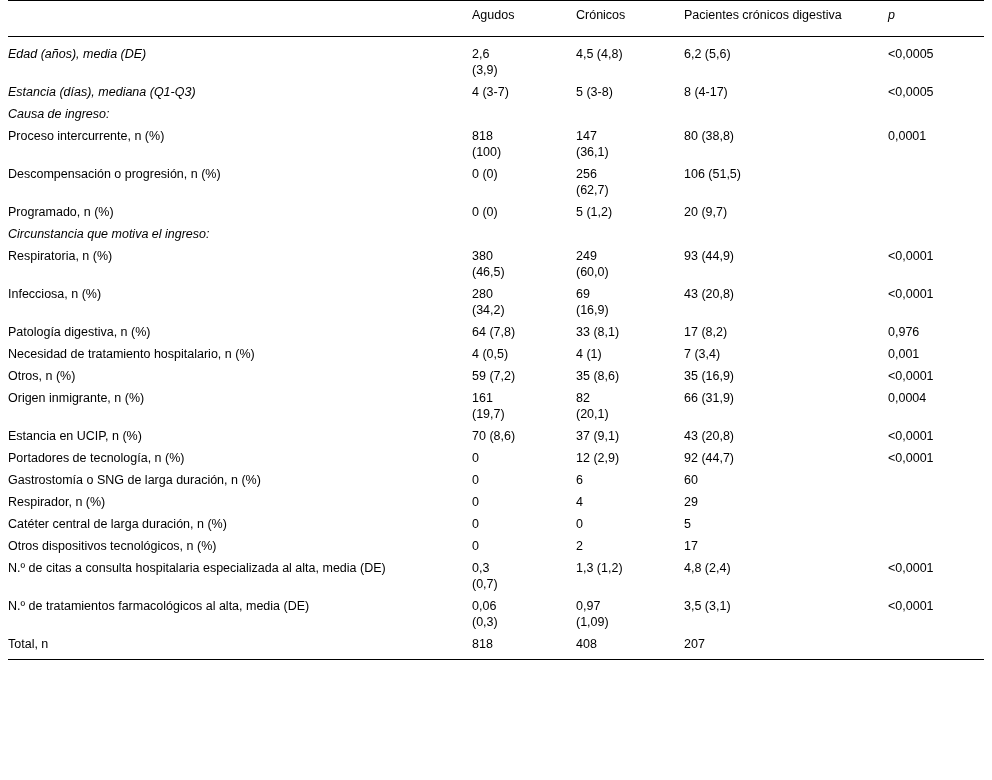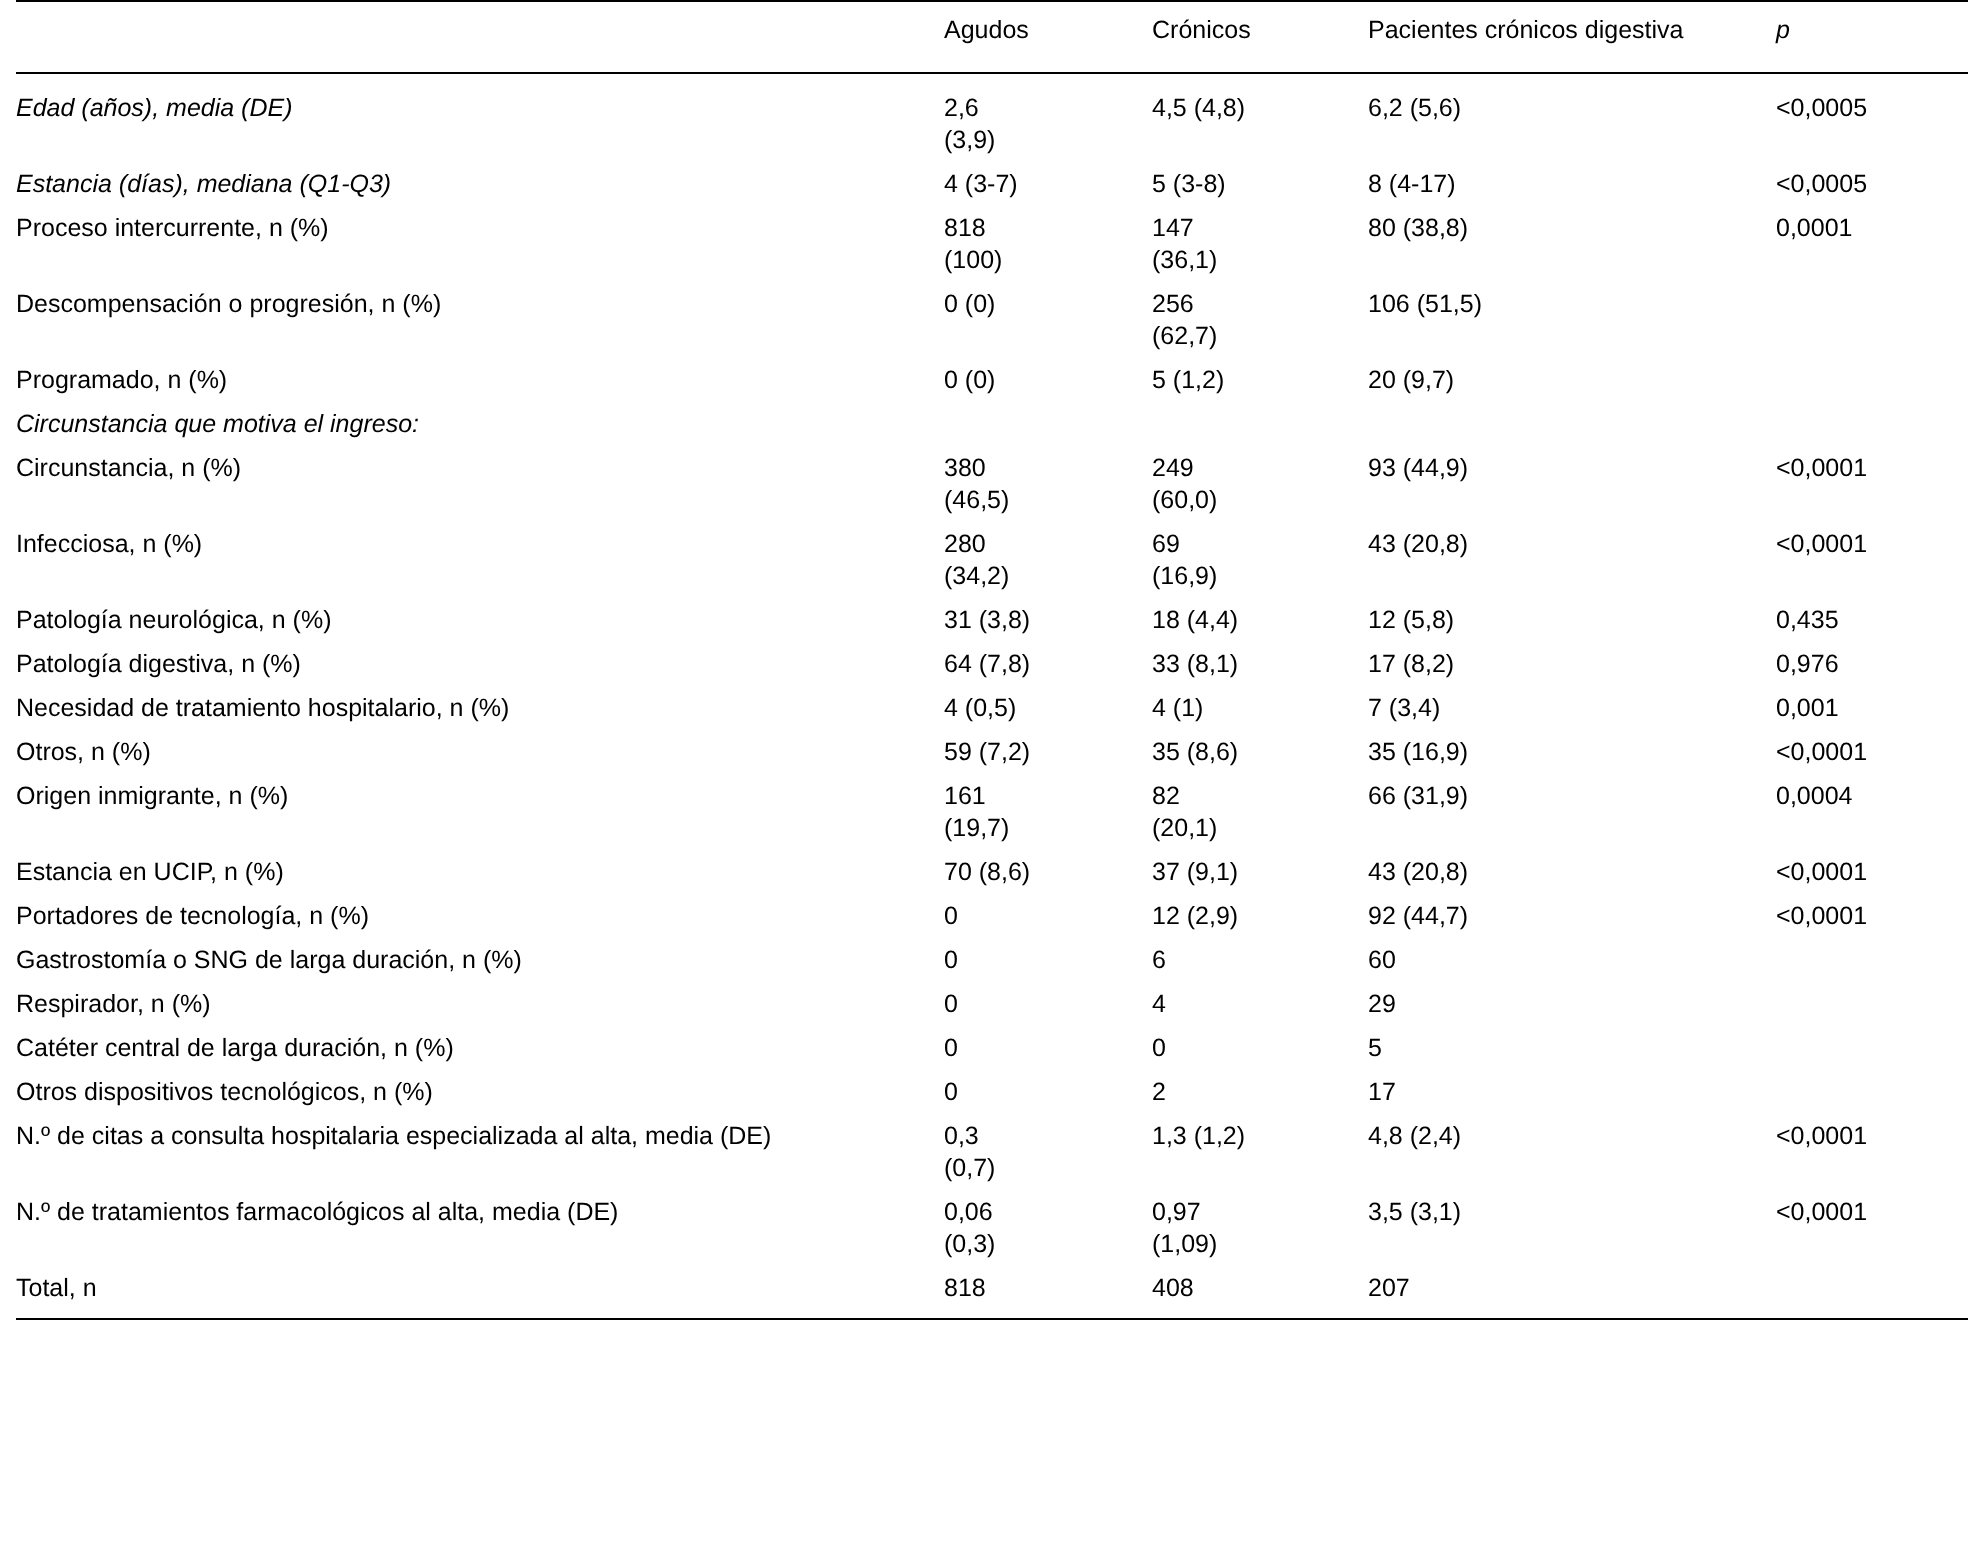--- a/index.html
+++ b/index.html
@@ -90,20 +90,27 @@
           <td>&lt;0,0005</td>
         </tr>
         <tr>
           <td class="italic">Estancia (días), mediana (Q1-Q3)</td>
           <td>4 (3-7)</td>
           <td>5 (3-8)</td>
           <td>8 (4-17)</td>
           <td>&lt;0,0005</td>
         </tr>
         <tr>
+          <td class="italic">Causa de ingreso:</td>
+          <td></td>
+          <td></td>
+          <td></td>
+          <td></td>
+        </tr>
+        <tr>
           <td class="indent">Proceso intercurrente, n (%)</td>
           <td>818
 (100)</td>
           <td>147
 (36,1)</td>
           <td>80 (38,8)</td>
           <td>0,0001</td>
         </tr>
         <tr>
           <td class="indent">Descompensación o progresión, n (%)</td>
@@ -121,43 +128,36 @@
           <td></td>
         </tr>
         <tr>
           <td class="italic">Circunstancia que motiva el ingreso:</td>
           <td></td>
           <td></td>
           <td></td>
           <td></td>
         </tr>
         <tr>
-          <td class="indent">Circunstancia, n (%)</td>
+          <td class="indent">Respiratoria, n (%)</td>
           <td>380
 (46,5)</td>
           <td>249
 (60,0)</td>
           <td>93 (44,9)</td>
           <td>&lt;0,0001</td>
         </tr>
         <tr>
           <td class="indent">Infecciosa, n (%)</td>
           <td>280
 (34,2)</td>
           <td>69
 (16,9)</td>
           <td>43 (20,8)</td>
           <td>&lt;0,0001</td>
-        </tr>
-        <tr>
-          <td class="indent">Patología neurológica, n (%)</td>
-          <td>31 (3,8)</td>
-          <td>18 (4,4)</td>
-          <td>12 (5,8)</td>
-          <td>0,435</td>
         </tr>
         <tr>
           <td class="indent">Patología digestiva, n (%)</td>
           <td>64 (7,8)</td>
           <td>33 (8,1)</td>
           <td>17 (8,2)</td>
           <td>0,976</td>
         </tr>
         <tr>
           <td class="indent">Necesidad de tratamiento hospitalario, n (%)</td>

